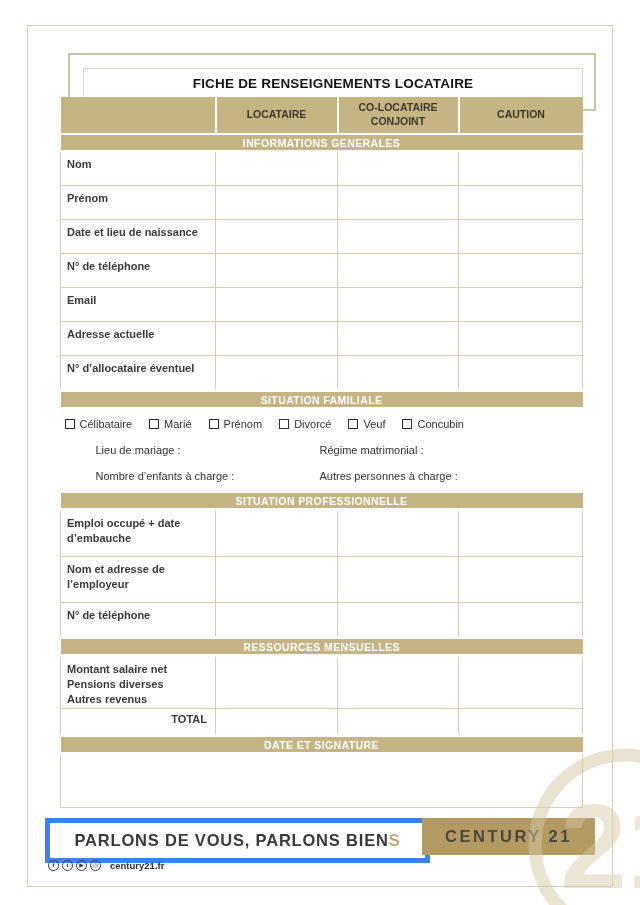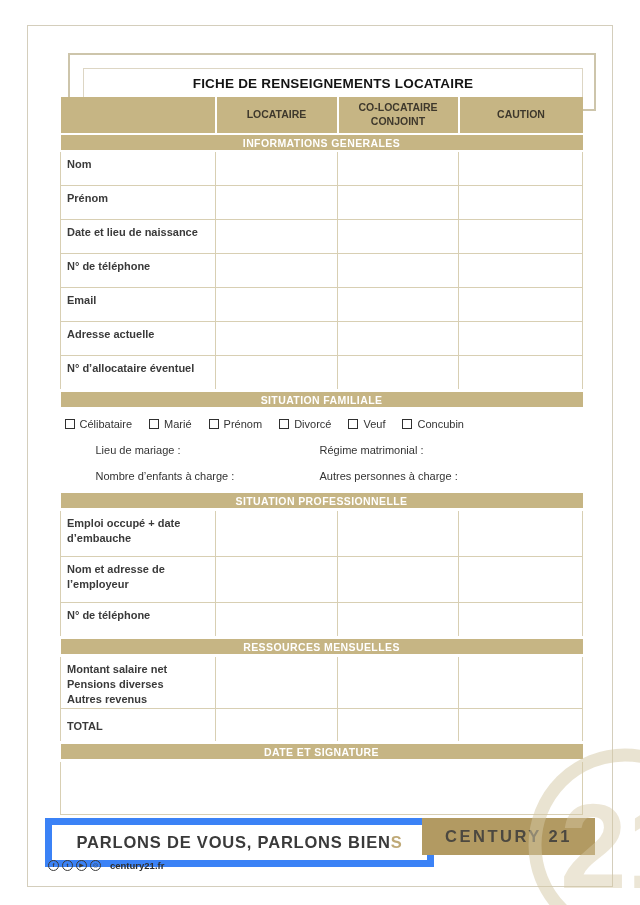--- a/index.html
+++ b/index.html
@@ -47,37 +47,37 @@
   }
   td.lbl{
     font-size:11px;font-weight:bold;color:#3a3a3a;
     padding:5px 4px 0 6px;line-height:1.35;
   }
   tr.r td{height:28px;}
   tr.rp td{height:40px;}
   tr.rr td{height:46px;}
   tr.rt td{height:22px;}
   tr.rs td{height:52px;}
-  td.lbl.total{padding-right:8px;padding-top:10px;}
+  td.lbl.total{text-align:right;padding-right:8px;padding-top:3px;}
   td.family{
     background:#fff;border:none;padding:6px 0 8px 4px;
   }
   .cb-line{display:flex;align-items:center;gap:0;margin-top:2px;}
   .cb-item{display:flex;align-items:center;font-size:11px;color:#333;margin-right:17px;}
   .cb{
     width:8px;height:8px;border:1.4px solid #2f2f2f;display:inline-block;
     margin-right:5px;background:#fff;flex:0 0 auto;
   }
   .fam-fields{margin-top:14px;font-size:11px;color:#333;display:flex;margin-left:31px;}
   .fam-fields .f1{flex:0 0 46%;}
   td.sig{border:1px solid #d8cfb3;background:#fff;}
   
   .slogan-box{
     position:absolute;left:45px;top:818px;width:375px;height:35px;
-    border:7px solid #3b82f6;background:#fff;
+    border:5px solid #3b82f6;background:#fff;
     display:flex;align-items:center;justify-content:center;
   }
   .slogan-box .txt{
     font-size:16.5px;font-weight:bold;color:#3a3a3a;letter-spacing:.8px;
   }
   .slogan-box .accent{color:#bfa977;}
   .brand-block{
     position:absolute;left:422px;top:818px;width:173px;height:37px;
     background:#b29a62;display:flex;align-items:center;justify-content:center;
   }

